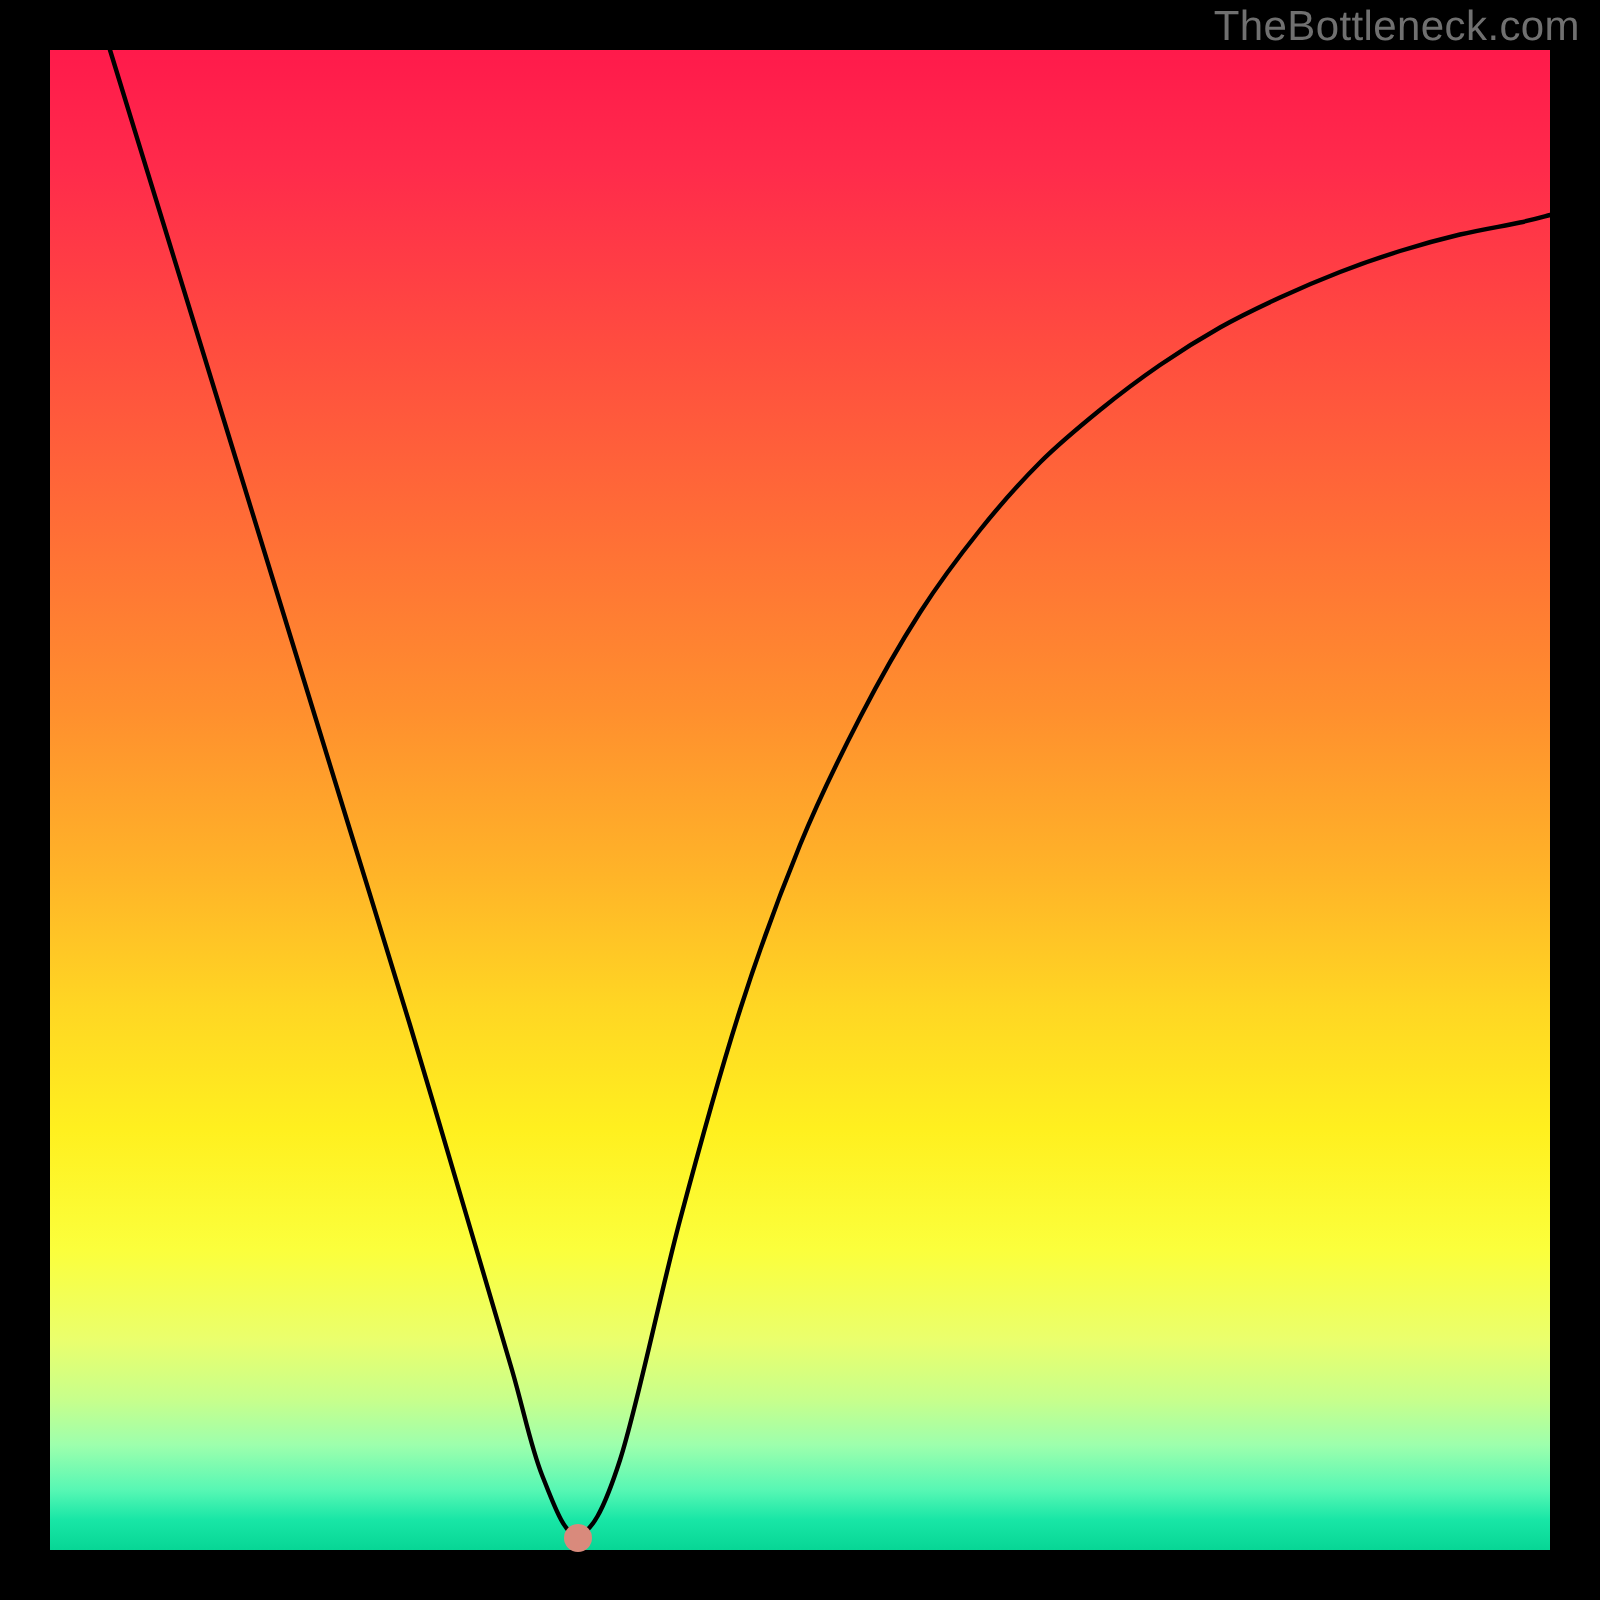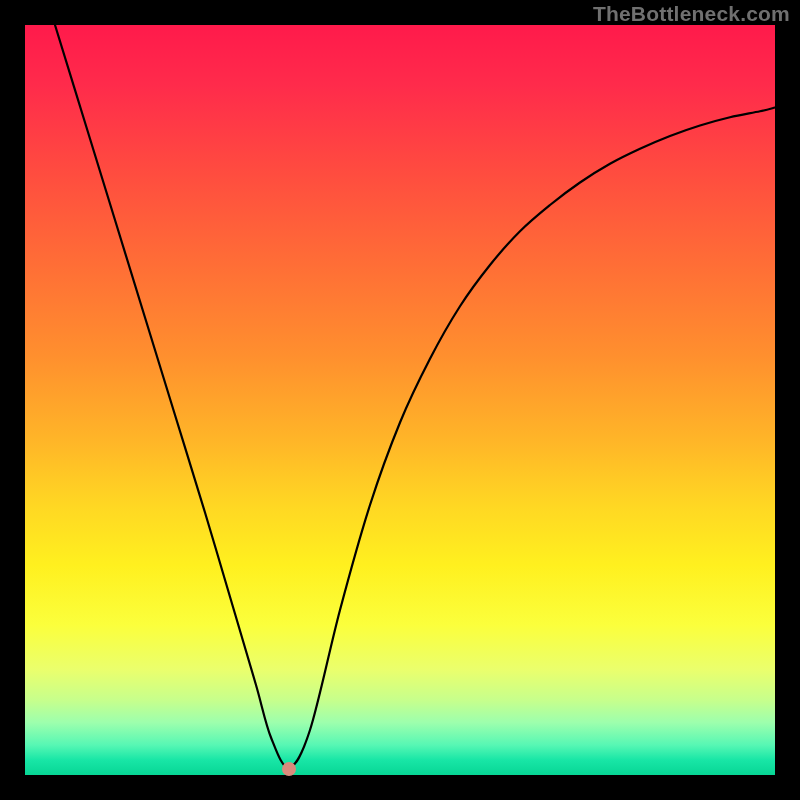--- a/index.html
+++ b/index.html
@@ -44,21 +44,21 @@
       #18e6a6 98%,
       #07d695 100%
     );
   }
   .watermark {
     position: absolute;
     top: 2px;
     right: 10px;
     color: #707070;
     font-size: 21px;
-    font-weight: 700;
+    font-weight: 400;
     letter-spacing: 0.2px;
     user-select: none;
   }
   svg.curve {
     position: absolute;
     top: 0;
     left: 0;
     width: 750px;
     height: 750px;
     overflow: visible;

